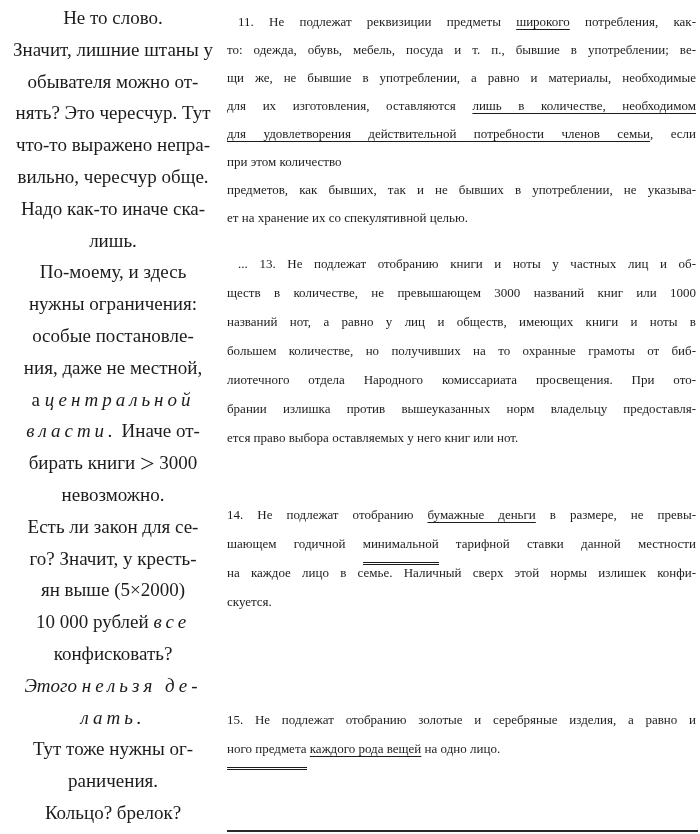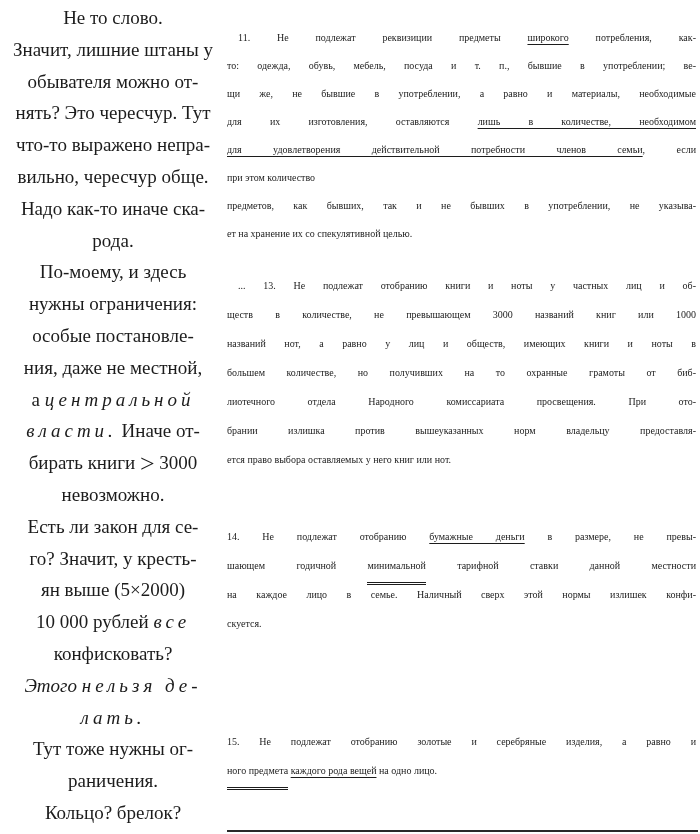--- a/index.html
+++ b/index.html
@@ -24,27 +24,27 @@
     width: 226px;
     text-align: center;
     font-size: 19px;
     line-height: 31.8px;
   }
   .note-line { white-space: nowrap; }
 
   
   .doc-col {
     position: absolute;
-    left: 227px; top: 16px;
+    left: 227px; top: 0;
     width: 469px;
-    font-size: 10px;
+    font-size: 13px;
   }
   .para { margin: 0; }
   .p11 { margin-top: 8px; }
-  .p13 { margin-top: 23px; }
+  .p13 { margin-top: 17px; }
   .p14 { margin-top: 48px; }
   .p15 { margin-top: 89px; }
   .doc-line {
     text-align: justify;
     text-align-last: justify;
     line-height: 29px;
   }
   .p11 .doc-line { line-height: 28px; }
   .doc-line.nojust { text-align-last: left; }
   .doc-line.first-indent { padding-left: 11px; }
@@ -81,21 +81,21 @@
 
 <div class="page">
   <div class="margin-col">
       <div class="note-line"><span class="s-n">Не то слово.</span></div>
       <div class="note-line"><span class="s-n">Значит, лишние штаны у</span></div>
       <div class="note-line"><span class="s-n">обывателя можно от-</span></div>
       <div class="note-line"><span class="s-n">нять? Это чересчур. Тут</span></div>
       <div class="note-line"><span class="s-n">что-то выражено непра-</span></div>
       <div class="note-line"><span class="s-n">вильно, чересчур обще.</span></div>
       <div class="note-line"><span class="s-n">Надо как-то иначе ска-</span></div>
-      <div class="note-line"><span class="s-n">рода.</span></div>
+      <div class="note-line"><span class="s-n">лишь.</span></div>
       <div class="note-line"><span class="s-n">По-моему, и здесь</span></div>
       <div class="note-line"><span class="s-n">нужны ограничения:</span></div>
       <div class="note-line"><span class="s-n">особые постановле-</span></div>
       <div class="note-line"><span class="s-n">ния, даже не местной,</span></div>
       <div class="note-line"><span class="s-n">а </span><span class="s-is">центральной</span></div>
       <div class="note-line"><span class="s-is">власти.</span><span class="s-n"> Иначе от-</span></div>
       <div class="note-line"><span class="s-n">бирать книги </span><span class="s-big">&gt;</span><span class="s-n"> 3000</span></div>
       <div class="note-line"><span class="s-n">невозможно.</span></div>
       <div class="note-line"><span class="s-n">Есть ли закон для се-</span></div>
       <div class="note-line"><span class="s-n">го? Значит, у кресть-</span></div>

